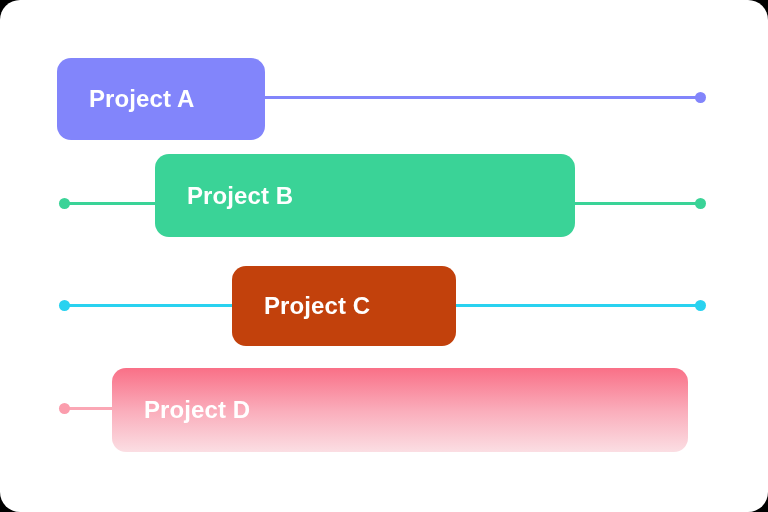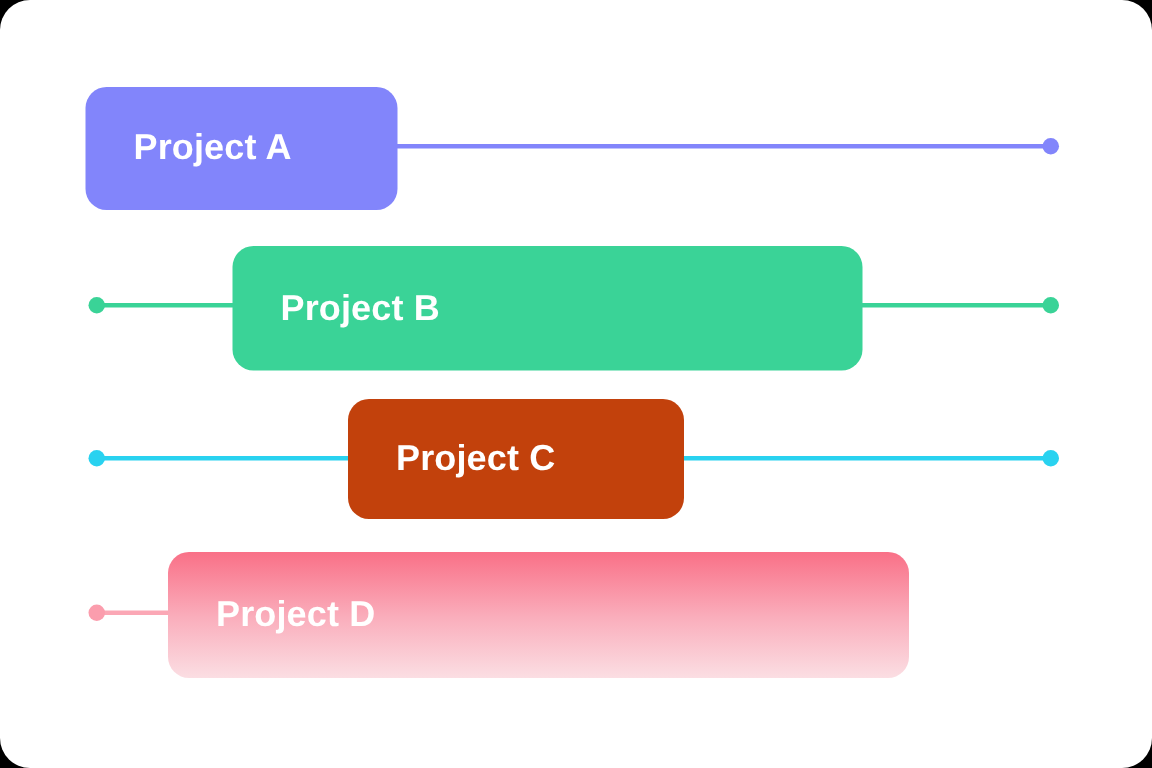--- a/index.html
+++ b/index.html
@@ -46,35 +46,35 @@
     white-space: nowrap;
     padding-left: 32px;
   }
   
   #row-a { top: 0; height: 160px; }
   #bar-a  { left: 57px;  top: 58px;  width: 208px; height: 82px; }
   #line-a { left: 262px; top: 96px;  width: 440px; }
   #dot-a-end { left: 695px; top: 92px; }
   
   #row-b { top: 0; height: 260px; }
-  #bar-b  { left: 155px; top: 164px; width: 420px; height: 83px; }
+  #bar-b  { left: 155px; top: 154px; width: 420px; height: 83px; }
   #line-b-left  { left: 64px;  top: 202px; width: 100px; }
   #line-b-right { left: 570px; top: 202px; width: 132px; }
   #dot-b-start { left: 59px;  top: 198px; }
   #dot-b-end   { left: 695px; top: 198px; }
   
   #row-c { top: 0; height: 360px; }
   #bar-c  { left: 232px; top: 266px; width: 224px; height: 80px; }
   #line-c-left  { left: 64px;  top: 304px; width: 176px; }
   #line-c-right { left: 452px; top: 304px; width: 250px; }
   #dot-c-start { left: 59px;  top: 300px; }
   #dot-c-end   { left: 695px; top: 300px; }
   
   #row-d { top: 0; height: 470px; }
-  #bar-d  { left: 112px; top: 368px; width: 494px; height: 84px; }
+  #bar-d  { left: 112px; top: 368px; width: 576px; height: 84px; }
   #line-d-left { left: 64px; top: 407px; width: 56px; }
   #dot-d-start { left: 59px; top: 403px; }
 </style>
 </head>
 <body>
 
 <div id="canvas">
 
   <div class="row" id="row-a">
     <div class="connector" id="line-a" style="background:#8285FB;"></div>

